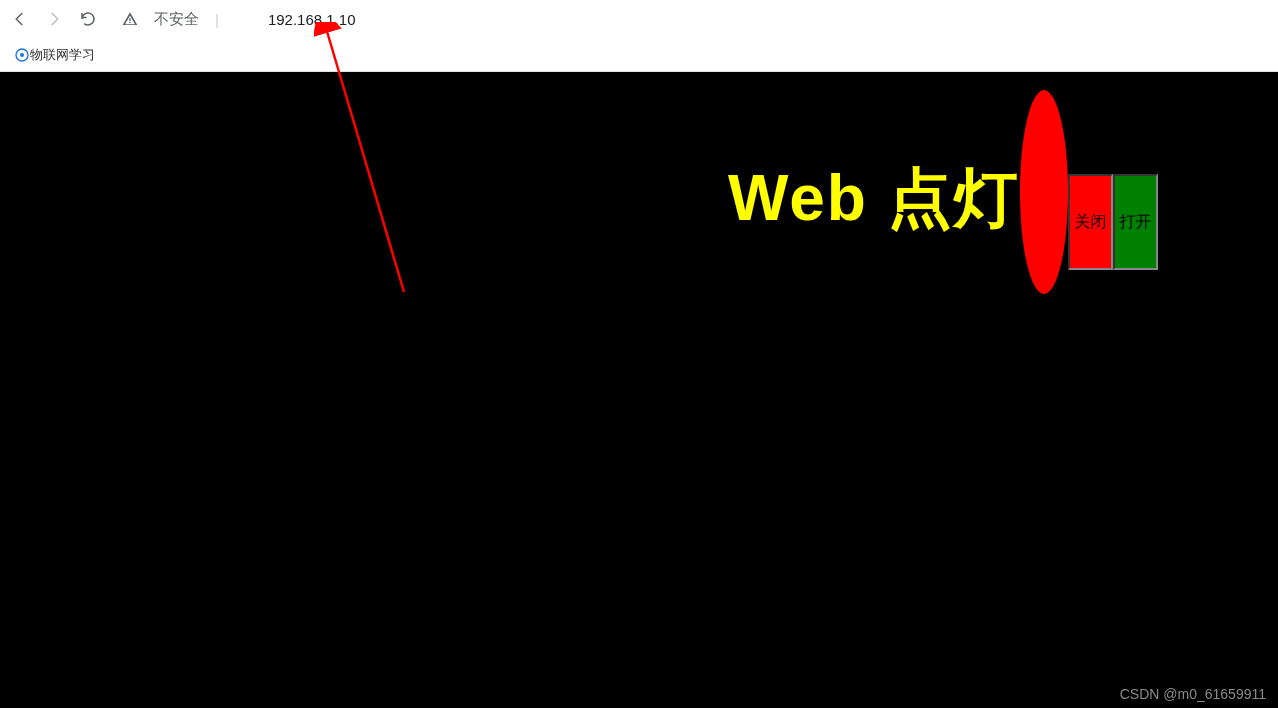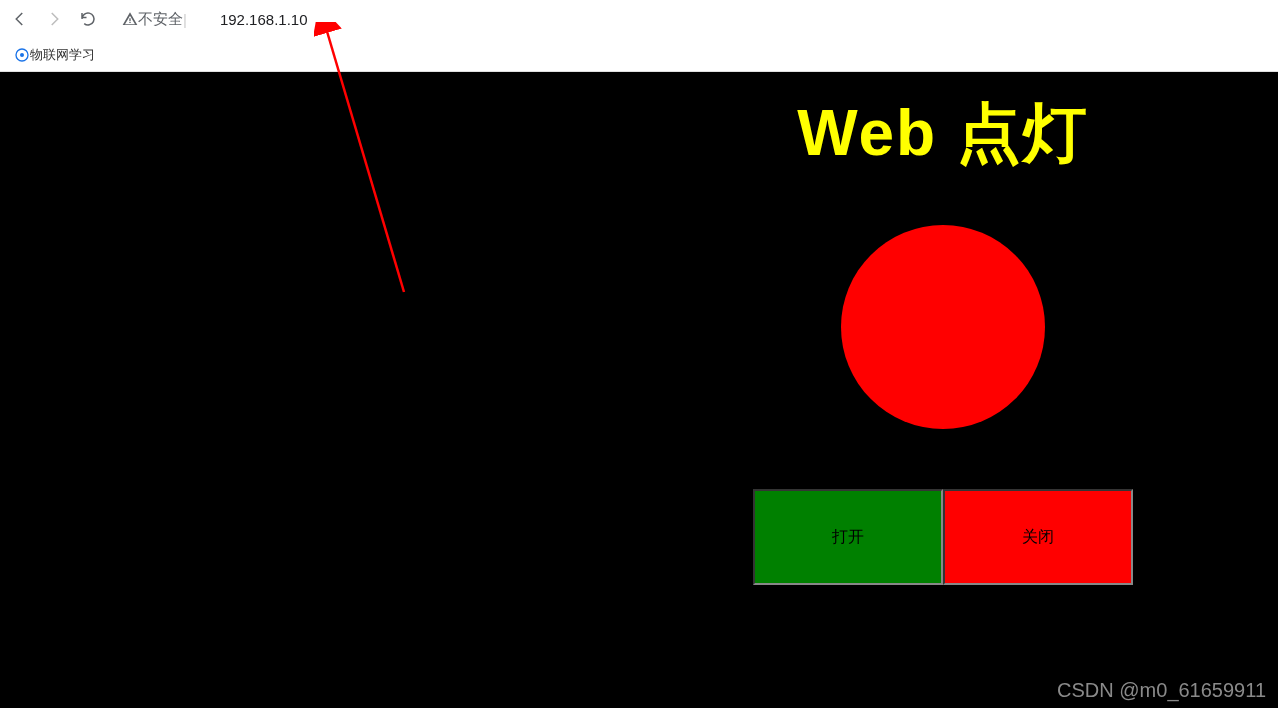--- a/index.html
+++ b/index.html
@@ -24,21 +24,21 @@
     display: flex; align-items: center; justify-content: center;
     color: #5f6368;
     cursor: pointer;
   }
   .nav-btn.disabled { color: #bdbdbd; }
   .nav-btn svg { width: 18px; height: 18px; }
   .address-area {
     flex: 1;
     display: flex;
     align-items: center;
-    gap: 0;
+    gap: 16px;
     padding-left: 10px;
     font-size: 15px;
     color: #5f6368;
     text-align: right;
   }
   .warn-icon {
     width: 16px; height: 16px;
     display: inline-flex;
   }
   .not-secure { color: #5f6368; }
@@ -65,21 +65,20 @@
     width: 100%;
     height: calc(708px - 38px - 34px);
     position: relative;
   }
   .content {
     position: absolute;
     right: 120px;
     top: 18px;
     width: 430px;
     display: flex;
-    flex-direction: column;
     align-items: center;
   }
   .title {
     color: yellow;
     font-size: 64px;
     font-weight: 900;
     letter-spacing: 2px;
     margin-bottom: 48px;
     white-space: nowrap;
   }
@@ -111,21 +110,21 @@
     position: absolute;
     left: 314px;
     top: 22px;
     pointer-events: none;
   }
   .watermark {
     position: absolute;
     right: 12px;
     bottom: 6px;
     color: #8a8a8a;
-    font-size: 20px;
+    font-size: 14px;
   }
 </style>
 </head>
 <body>
 
 <div class="browser-toolbar">
   <div class="nav-btn">
     <svg viewBox="0 0 24 24">
         <path fill="none" stroke="currentColor" stroke-width="2" d="M15 4l-8 8 8 8"></path>
       </svg>
@@ -160,25 +159,25 @@
       </svg>
   </span>
   <span>物联网学习</span>
 </div>
 
 <div class="page">
   <div class="content">
     <div class="title">Web 点灯</div>
     <div class="led"></div>
     <div class="btn-row">
+      <div class="btn btn-off">
+        <span>关闭</span>
+      </div>
       <div class="btn btn-on">
         <span>打开</span>
-      </div>
-      <div class="btn btn-off">
-        <span>关闭</span>
       </div>
     </div>
   </div>
   <div class="watermark">CSDN @m0_61659911</div>
 </div>
 
 <svg class="arrow-annotation" width="120" height="280">
   <defs>
     <marker id="ah" markerWidth="12" markerHeight="12" refX="2" refY="6" orient="auto">
       <path d="M0,0 L12,6 L0,12 z" fill="red"></path>

